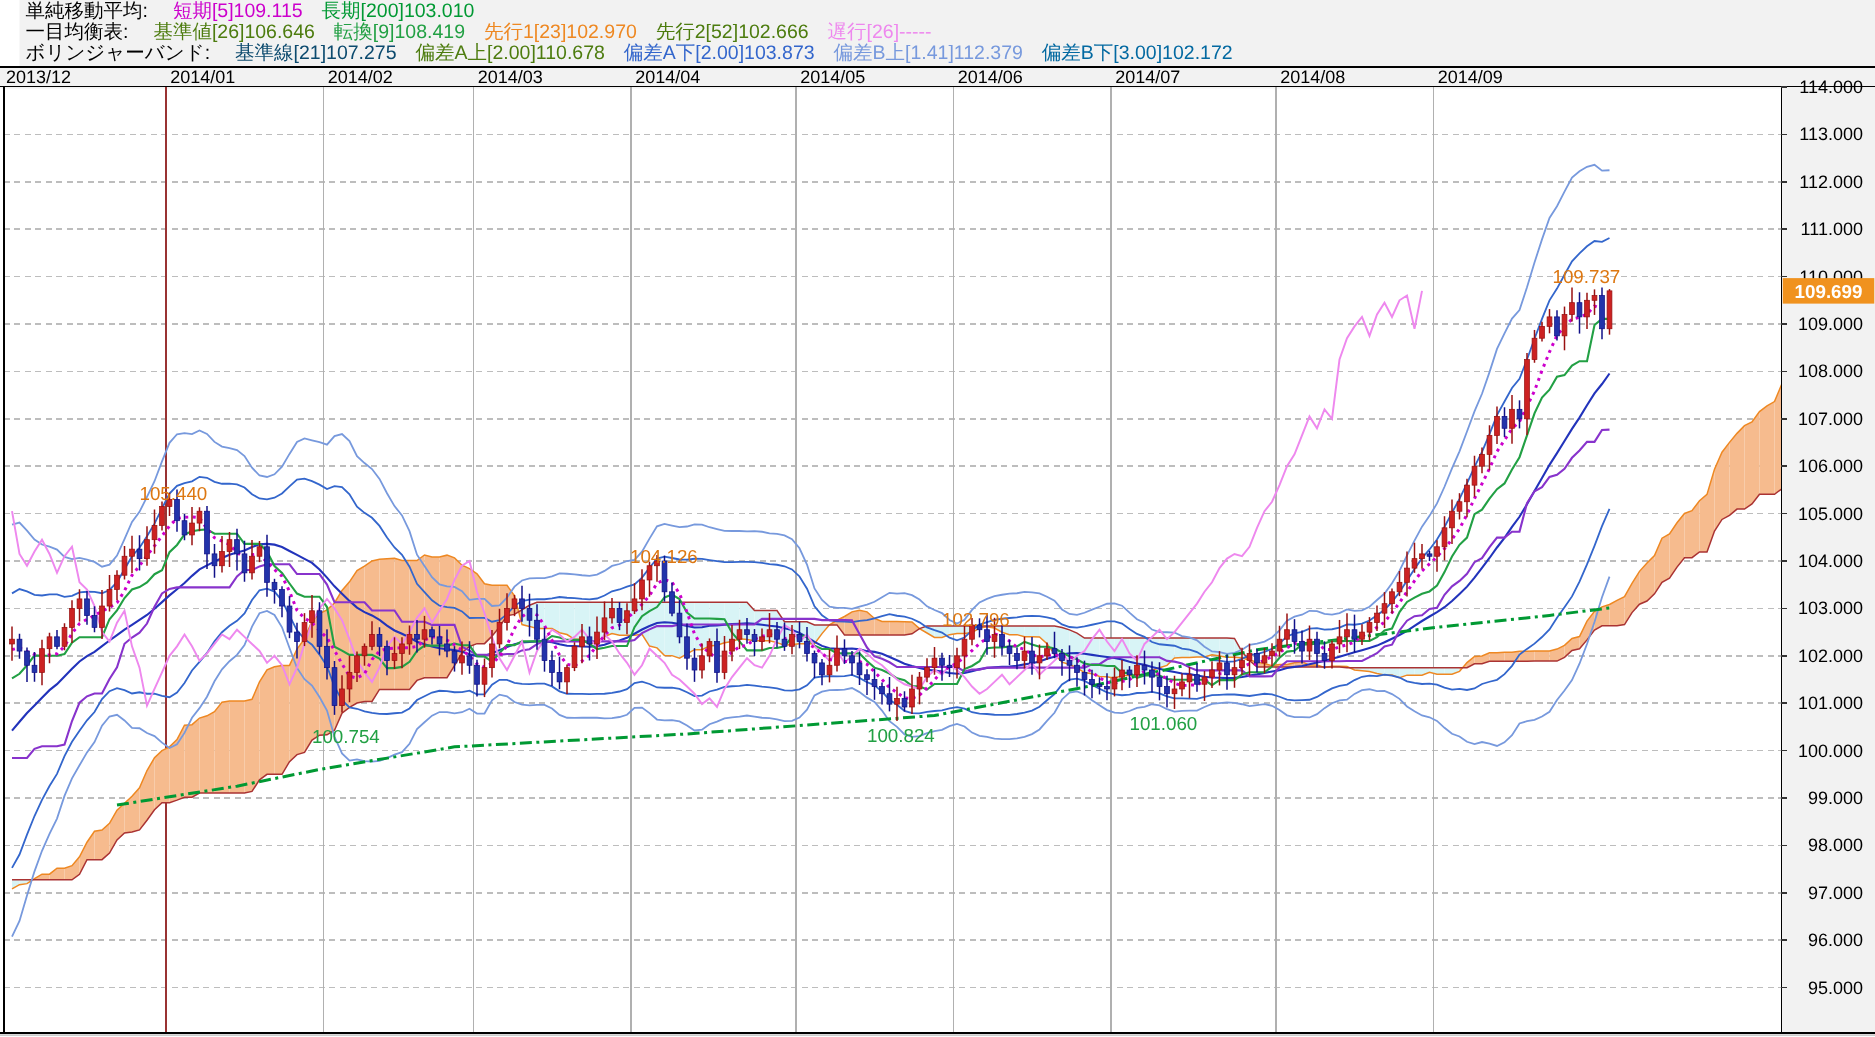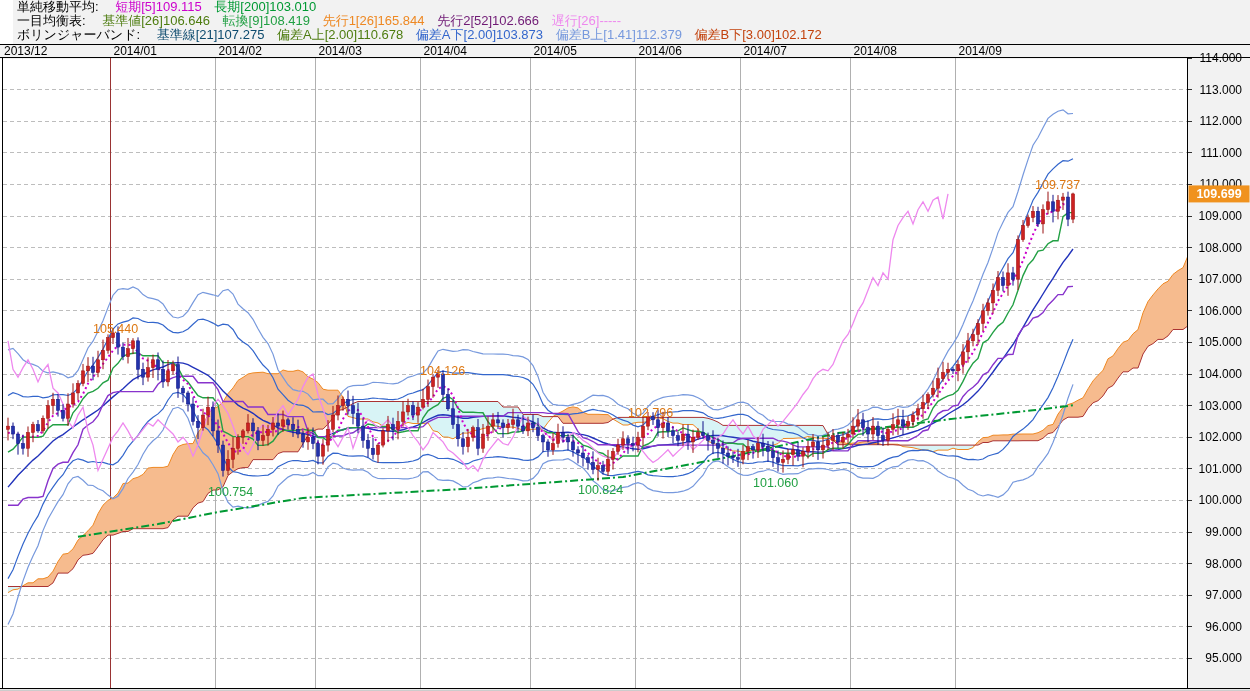--- a/index.html
+++ b/index.html
@@ -23,31 +23,31 @@
   <div class="legend">
     <div class="lg-row">
       <span class="lg-label">単純移動平均:</span>
       <span class="lg-item" style="color: rgb(204, 0, 204);">短期[5]109.115</span>
       <span class="lg-item" style="color: rgb(0, 153, 51);">長期[200]103.010</span>
     </div>
     <div class="lg-row">
       <span class="lg-label">一目均衡表:</span>
       <span class="lg-item" style="color: #4d7c0f;">基準値[26]106.646</span>
       <span class="lg-item" style="color: rgb(34, 160, 68);">転換[9]108.419</span>
-      <span class="lg-item" style="color: rgb(238, 136, 34);">先行1[26]165.844</span>
-      <span class="lg-item" style="color: #701a75;">先行2[52]102.666</span>
+      <span class="lg-item" style="color: rgb(238, 136, 34);">先行1[23]102.970</span>
+      <span class="lg-item" style="color: #4d7c0f;">先行2[52]102.666</span>
       <span class="lg-item" style="color: rgb(238, 136, 238);">遅行[26]-----</span>
     </div>
     <div class="lg-row">
       <span class="lg-label">ボリンジャーバンド:</span>
       <span class="lg-item" style="color: #0c4a6e;">基準線[21]107.275</span>
       <span class="lg-item" style="color: #4d7c0f;">偏差A上[2.00]110.678</span>
       <span class="lg-item" style="color: rgb(51, 102, 204);">偏差A下[2.00]103.873</span>
       <span class="lg-item" style="color: rgb(119, 153, 221);">偏差B上[1.41]112.379</span>
-      <span class="lg-item" style="color: #c2410c;">偏差B下[3.00]102.172</span>
+      <span class="lg-item" style="color: #0369a1;">偏差B下[3.00]102.172</span>
     </div>
   </div>
 
   <div class="axis-strip"></div>
 
   <svg id="chart" width="1250" height="691" viewBox="0 0 1250 691">
       <rect x="1188" y="44" width="62" height="645" fill="#f2f2f2"></rect>
       <g>
         <line x1="2.5" y1="658.4" x2="1187.5" y2="658.4" stroke="#bdbdbd" stroke-width="1" stroke-dasharray="4 3" shape-rendering="crispEdges"></line>
         <line x1="2.5" y1="626.8000000000001" x2="1187.5" y2="626.8000000000001" stroke="#bdbdbd" stroke-width="1" stroke-dasharray="4 3" shape-rendering="crispEdges"></line>

